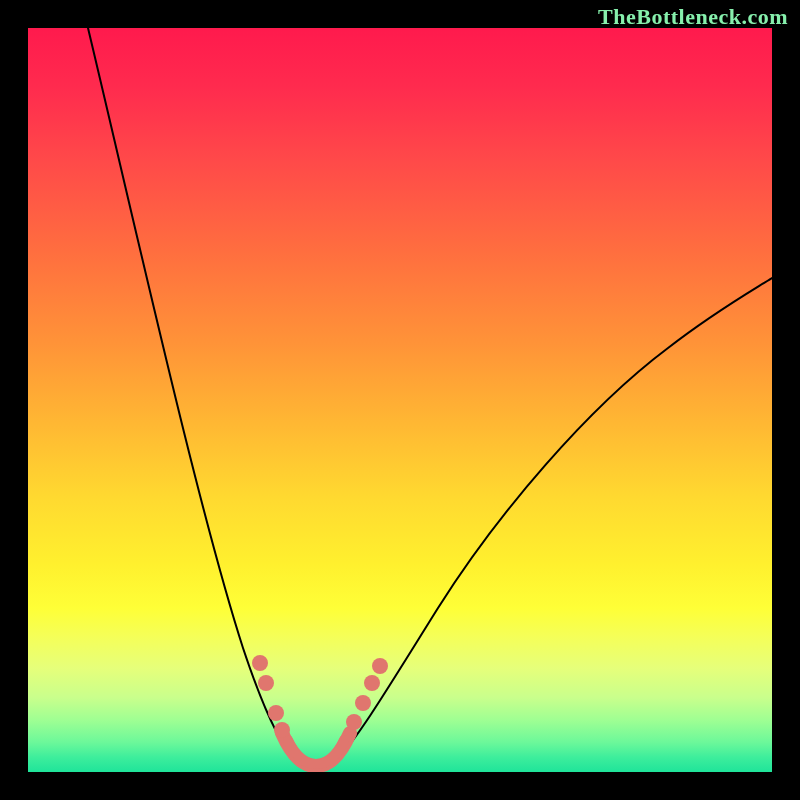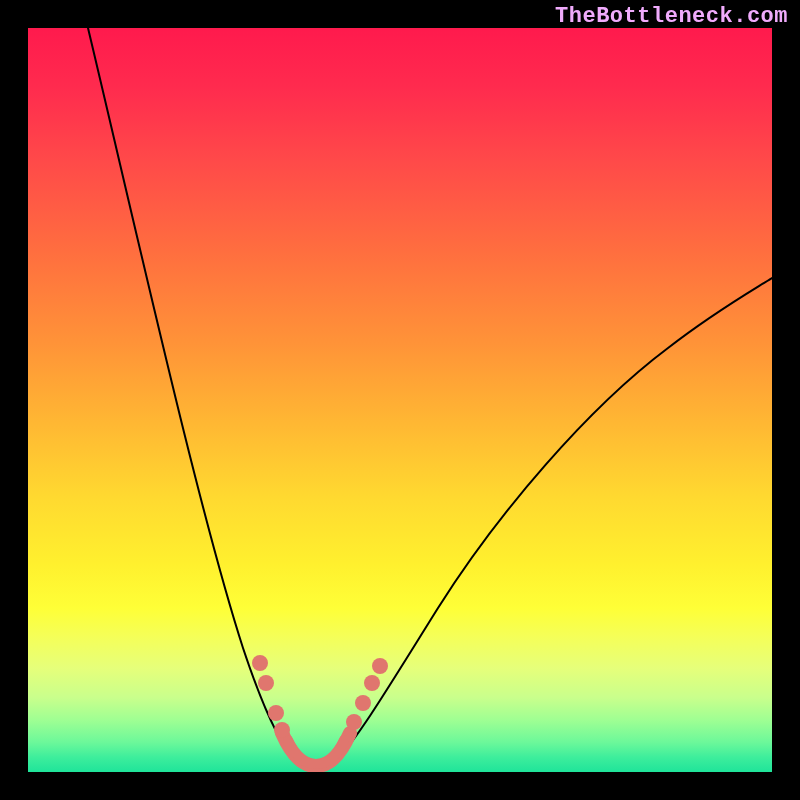--- a/index.html
+++ b/index.html
@@ -40,24 +40,24 @@
       #c9ff8c 90%,
       #9fff93 93%,
       #6cf89a 96%,
       #3eee9c 98%,
       #1fe49a 100%);
   }
   .watermark {
     position: absolute;
     top: 4px;
     right: 12px;
-    font-family: Liberation Mono, monospace;
+    font-family: Liberation Serif, serif;
     font-size: 22px;
     font-weight: 600;
-    color: #f0abfc;
+    color: #86efac;
     letter-spacing: 0.5px;
   }
   svg.curves {
     position: absolute;
     left: 0;
     top: 0;
     width: 744px;
     height: 744px;
   }
   .curve {

